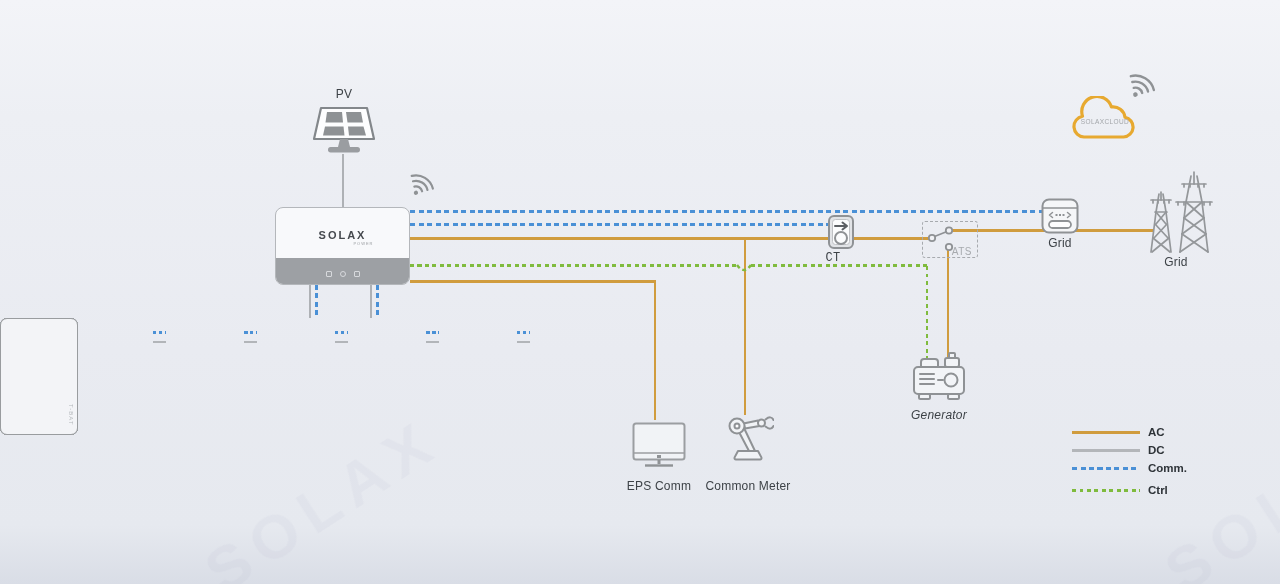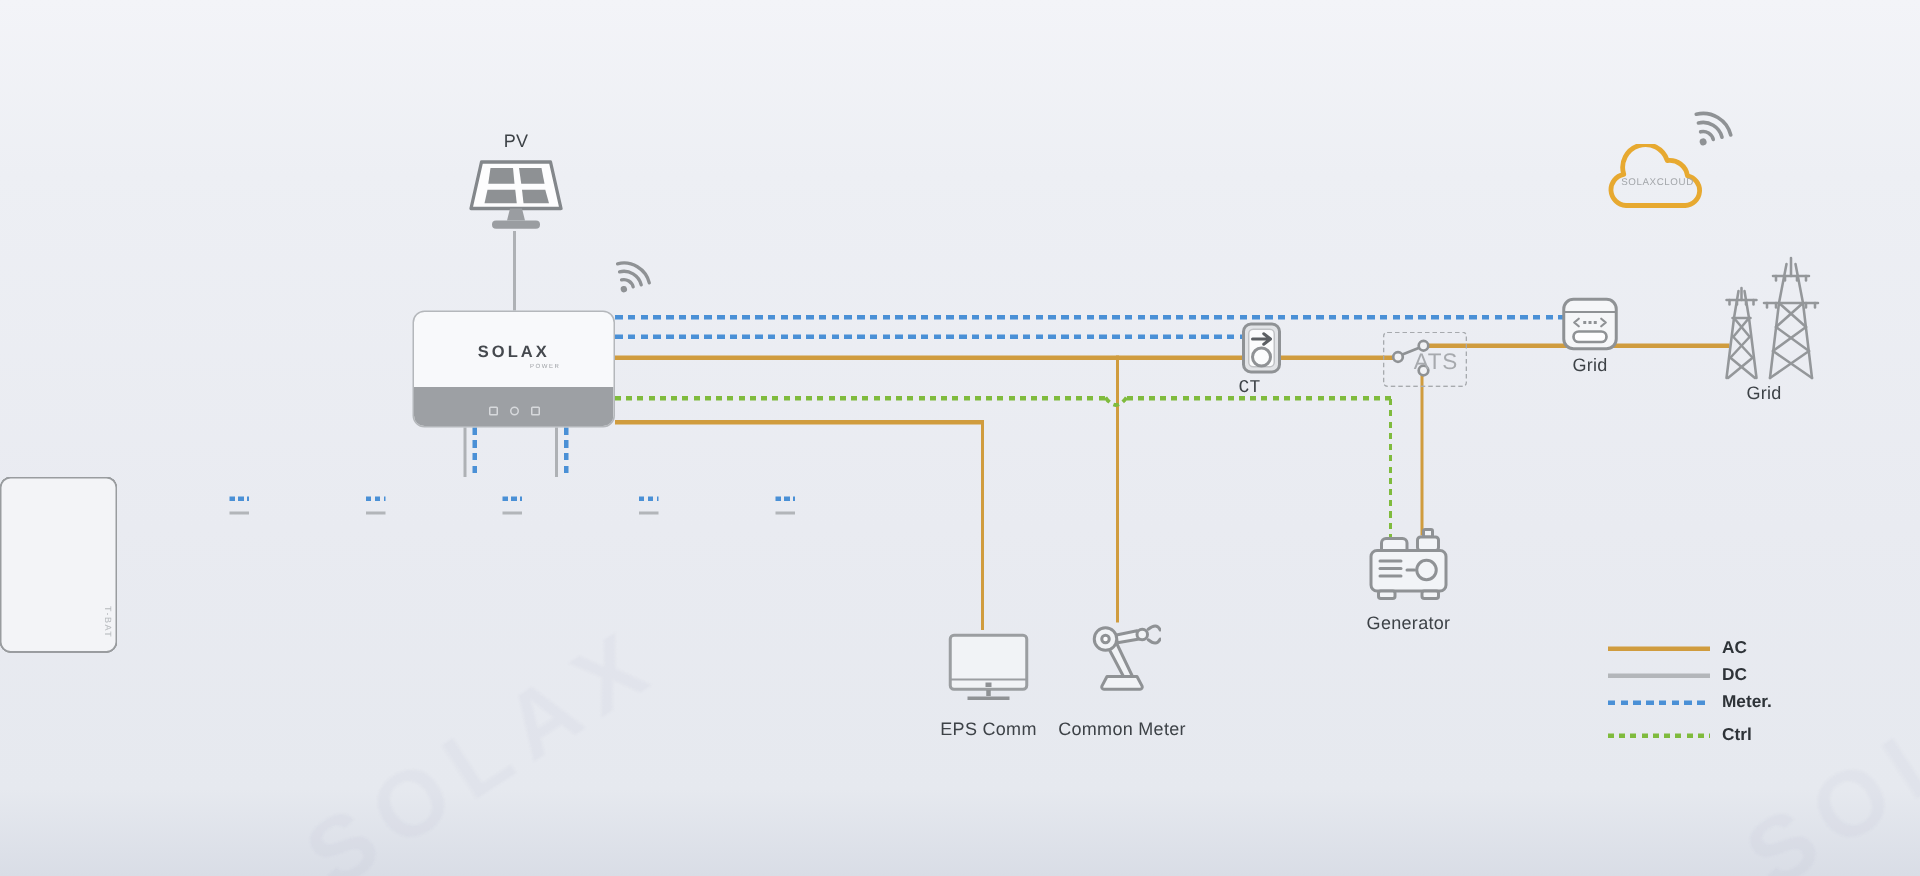--- a/index.html
+++ b/index.html
@@ -36,21 +36,21 @@
   .battery:nth-of-type(5){left:439px}.battery:nth-of-type(6){left:530px}
   .bat-handle{position:absolute;top:8px;left:12px;width:27px;height:7px;background:#9a9da1;border-radius:3.5px;}
   .bat-side{position:absolute;right:3px;bottom:8px;writing-mode:vertical-rl;font-size:6px;
     letter-spacing:1px;color:#b5b8bc;}
   .gap-comm{position:absolute;top:331px;width:13px;height:2.5px;
     background:repeating-linear-gradient(90deg,#4A90D6 0 3.5px,transparent 3.5px 6px);}
   .gap-dc{position:absolute;top:341px;width:13px;height:2px;background:#b2b5b9;}
   
   .ats{position:absolute;left:922px;top:221px;width:56px;height:37px;border:1.5px dashed #a7aaae;
     border-radius:3px;box-sizing:border-box;}
-  .ats .txt{position:absolute;right:5px;top:11px;font-size:15px;color:#a7aaae;letter-spacing:.5px;text-align:center;}
+  .ats .txt{position:absolute;right:5px;top:24px;font-size:10px;color:#a7aaae;letter-spacing:.5px;text-align:center;}
   
   .legend-row{position:absolute;left:1072px;width:200px;height:12px;}
   .legend-row .line{position:absolute;left:0;top:5px;width:68px;}
   .legend-row .txt{position:absolute;left:76px;top:0;font-size:11.5px;font-weight:bold;color:#2e3338;}
   .leg-ac{height:3px;background:#D09C3E;}
   .leg-dc{height:3px;background:#B3B6BA;}
   .leg-comm{height:3px;background:repeating-linear-gradient(90deg,#4A90D6 0 5px,transparent 5px 8.5px);}
   .leg-ctrl{height:3px;background:repeating-linear-gradient(90deg,#7FBB3D 0 4px,transparent 4px 7.5px);}
   
   .cloud-txt{position:absolute;left:1070px;top:118px;width:70px;text-align:center;
@@ -237,21 +237,21 @@
       <rect x="38" y="44" width="11" height="5" rx="1.5"></rect>
     </g>
     <g stroke="#8f9295" stroke-width="2" fill="none" stroke-linecap="round">
       <line x1="10" y1="24" x2="24" y2="24"></line>
         <line x1="10" y1="29" x2="24" y2="29"></line>
         <line x1="10" y1="34" x2="24" y2="34"></line>
       <line x1="28" y1="30" x2="33" y2="30"></line>
       <circle cx="41" cy="30" r="6.5"></circle>
     </g>
   </svg>
-  <div class="lbl" style="left:939px;top:409px;">Generator</div>
+  <div class="lbl" style="left:939px;top:409px;font-style:italic;">Generator</div>
 
   <svg class="abs" style="left:632px;top:422px;" width="54" height="46" viewBox="0 0 54 46">
     <rect x="1.5" y="1.5" width="51" height="36" rx="2.5" fill="#f1f3f6" stroke="#9b9ea1" stroke-width="2"></rect>
     <line x1="1.5" y1="31" x2="52.5" y2="31" stroke="#9b9ea1" stroke-width="1.4"></line>
     <rect x="25" y="33" width="4" height="3" fill="#8f9295"></rect>
     <rect x="25.5" y="38" width="3" height="4" fill="#8f9295"></rect>
     <line x1="13" y1="43.5" x2="41" y2="43.5" stroke="#8f9295" stroke-width="2.4"></line>
   </svg>
   <div class="lbl" style="left:659px;top:480px;">EPS Comm</div>
 
@@ -285,20 +285,20 @@
   <div class="legend-row" style="top:426px;">
     <span class="line leg-ac"></span>
     <span class="txt">AC</span>
   </div>
   <div class="legend-row" style="top:444px;">
     <span class="line leg-dc"></span>
     <span class="txt">DC</span>
   </div>
   <div class="legend-row" style="top:462px;">
     <span class="line leg-comm"></span>
-    <span class="txt">Meter.</span>
+    <span class="txt">Comm.</span>
   </div>
   <div class="legend-row" style="top:484px;">
     <span class="line leg-ctrl"></span>
     <span class="txt">Ctrl</span>
   </div>
 
 </div>
 
 </body></html>

